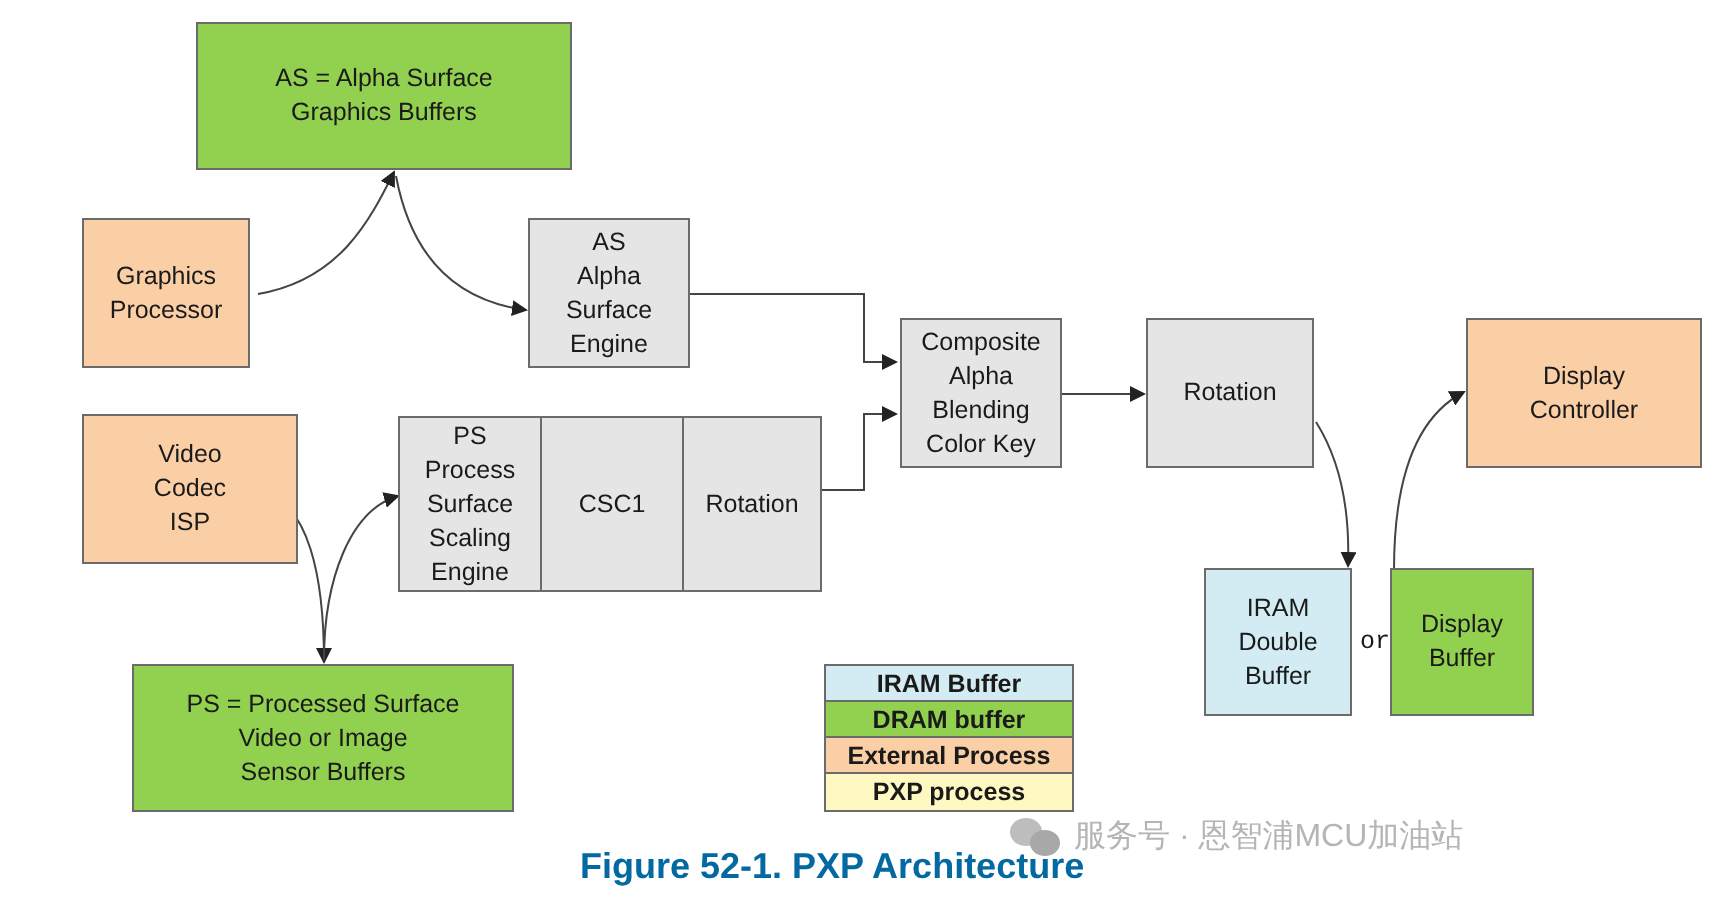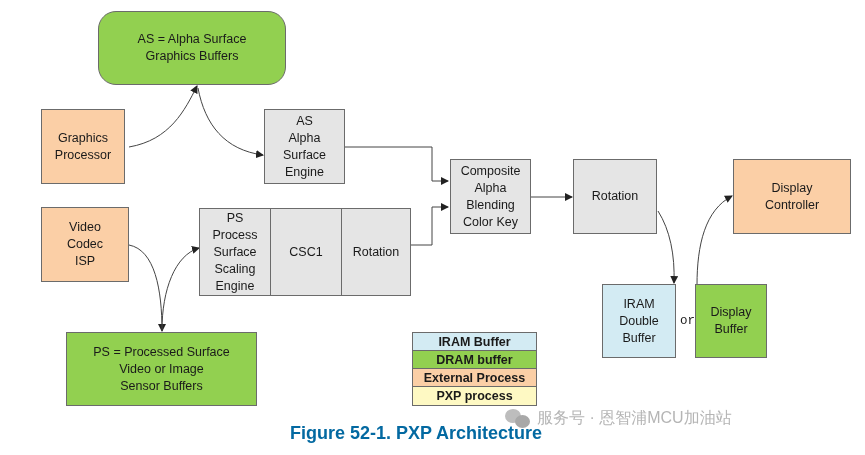--- a/index.html
+++ b/index.html
@@ -35,29 +35,29 @@
     <path d="M345,147 L432,147 L432,181 L448,181" marker-end="url(#arr)"></path>
     <path d="M411,245 L432,245 L432,207 L448,207" marker-end="url(#arr)"></path>
     <path d="M129,245 C155,250 162,290 162,331" marker-end="url(#arr)"></path>
     <path d="M162,330 C162,290 175,255 199,248" marker-end="url(#arr)"></path>
     <path d="M531,197 L572,197" marker-end="url(#arr)"></path>
     <path d="M658,211 C670,230 675,255 674,283" marker-end="url(#arr)"></path>
     <path d="M697,285 C697,245 705,210 732,196" marker-end="url(#arr)"></path>
   </g>
 </svg>
 
-<div class="box green" style="left:98px;top:11px;width:188px;height:74px;border-radius:18px;">AS = Alpha Surface
+<div class="box green" style="left:98px;top:11px;width:188px;height:74px;">AS = Alpha Surface
 Graphics Buffers</div>
 <div class="box peach" style="left:41px;top:109px;width:84px;height:75px;">Graphics
 Processor</div>
 <div class="box proc" style="left:264px;top:109px;width:81px;height:75px;">AS
 Alpha
 Surface
 Engine</div>
-<div class="box peach" style="left:41px;top:207px;width:88px;height:75px;">Video
+<div class="box peach" style="left:41px;top:207px;width:108px;height:75px;">Video
 Codec
 ISP</div>
 
 <div class="box proc" style="left:199px;top:208px;width:212px;height:88px;">
   <div class="seg" style="left:0;width:71px;">PS
 Process
 Surface
 Scaling
 Engine</div>
   <div class="seg" style="left:71px;width:71px;">CSC1</div>

